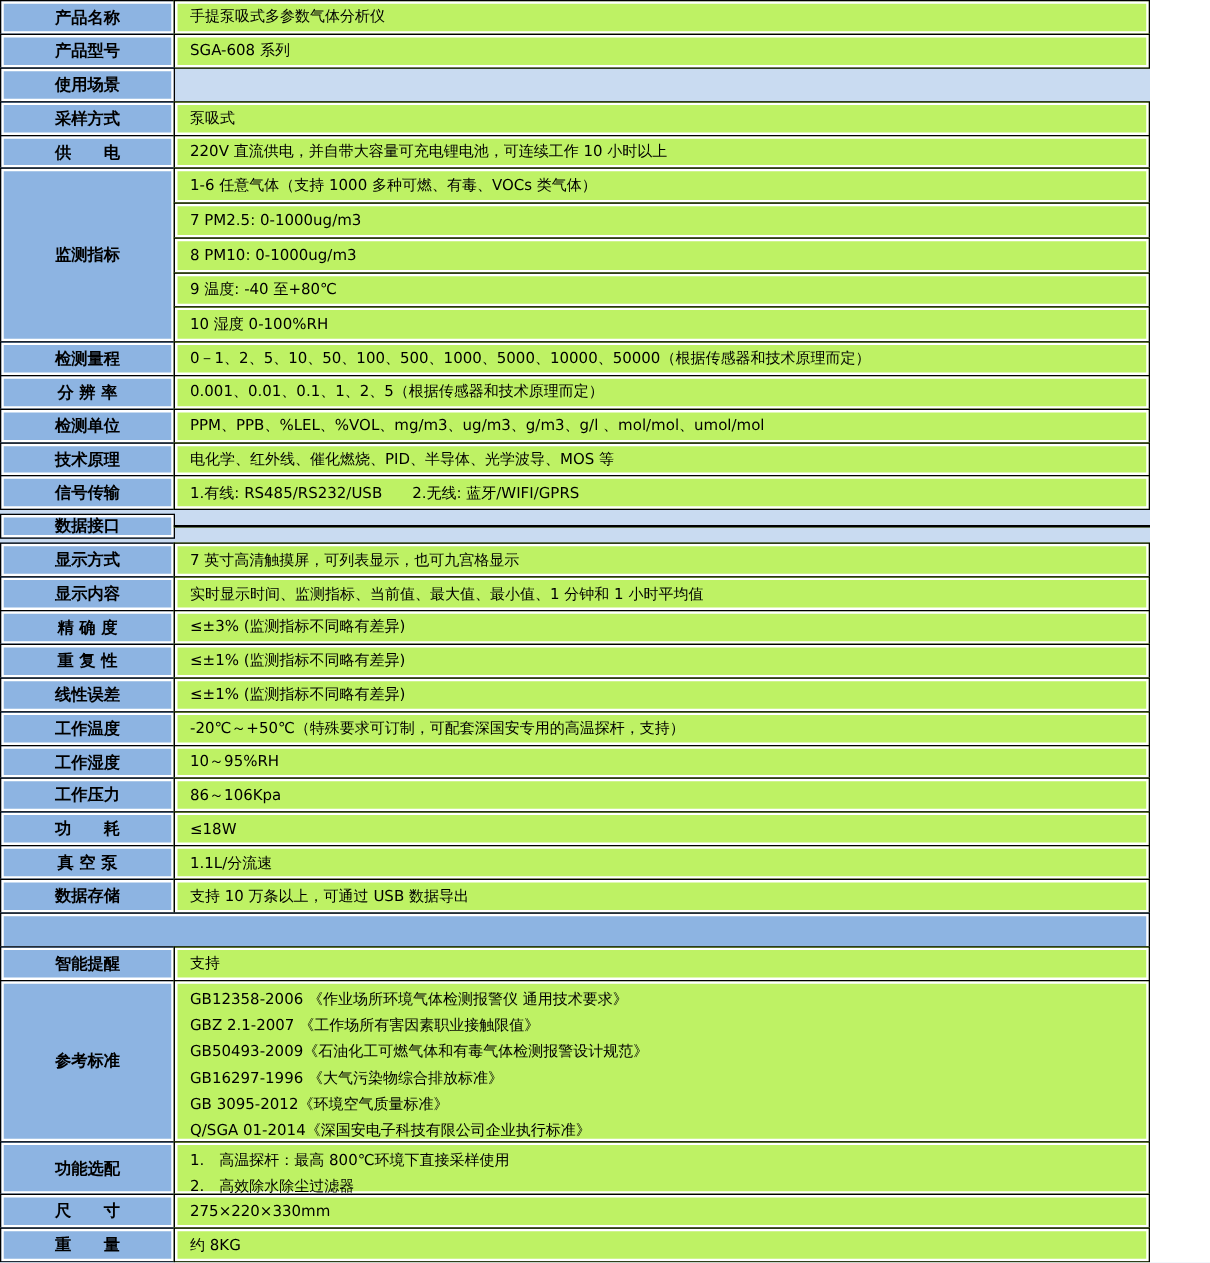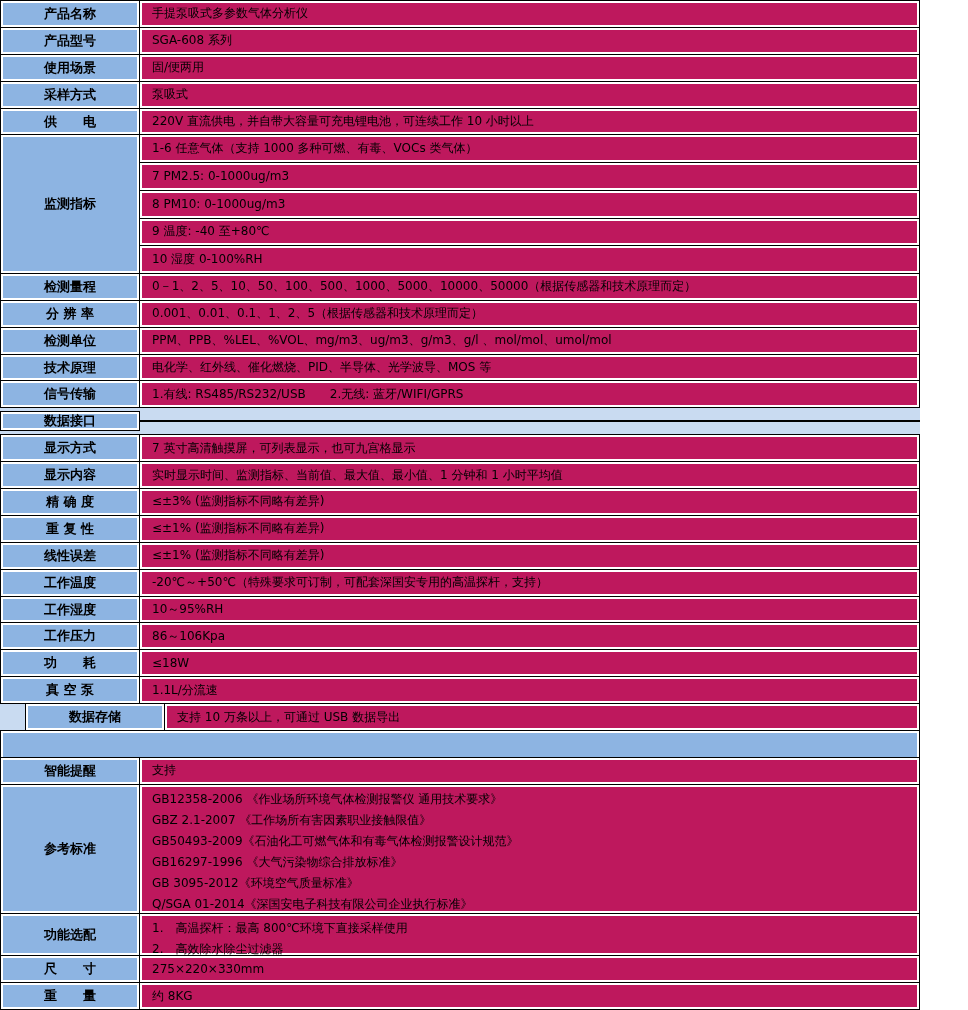--- a/index.html
+++ b/index.html
@@ -45,21 +45,21 @@
   .value-area {
     flex: 1 1 auto;
     display: flex;
     flex-direction: column;
     margin-left: -1px;
     min-width: 0;
     min-height: 0;
   }
   .value-cell {
     flex: 1 1 0;
-    background: #be185d;
+    background: #bef264;
     display: flex;
     align-items: center;
     padding: 0 12px;
     font-size: 12px;
     white-space: pre;
   }
   .value-cell + .value-cell { margin-top: -1px; }
   .value-cell.lines {
     flex-direction: column;
     align-items: stretch;
@@ -82,23 +82,20 @@
       </div>
     </div>
     <div class="row" style="flex-grow: 27;">
       <div class="cell label-cell">产品型号</div>
       <div class="value-area">
         <div class="cell value-cell">SGA-608 系列</div>
       </div>
     </div>
     <div class="row" style="flex-grow: 27;">
       <div class="cell label-cell">使用场景</div>
-      <div class="value-area">
-        <div class="cell value-cell">固/便两用</div>
-      </div>
     </div>
     <div class="row" style="flex-grow: 27;">
       <div class="cell label-cell">采样方式</div>
       <div class="value-area">
         <div class="cell value-cell">泵吸式</div>
       </div>
     </div>
     <div class="row" style="flex-grow: 27;">
       <div class="cell label-cell">供　　电</div>
       <div class="value-area">
@@ -204,21 +201,21 @@
       <div class="value-area">
         <div class="cell value-cell">≤18W</div>
       </div>
     </div>
     <div class="row" style="flex-grow: 27;">
       <div class="cell label-cell">真 空 泵</div>
       <div class="value-area">
         <div class="cell value-cell">1.1L/分流速</div>
       </div>
     </div>
-    <div class="row" style="flex-grow: 27; padding-left: 25px;">
+    <div class="row" style="flex-grow: 27;">
       <div class="cell label-cell">数据存储</div>
       <div class="value-area">
         <div class="cell value-cell">支持 10 万条以上，可通过 USB 数据导出</div>
       </div>
     </div>
     <div class="row" style="flex-grow: 27; flex-direction: column;">
       <div class="cell label-cell">智能校准</div>
       <div class="value-area">
         <div class="cell value-cell">支持</div>
       </div>

